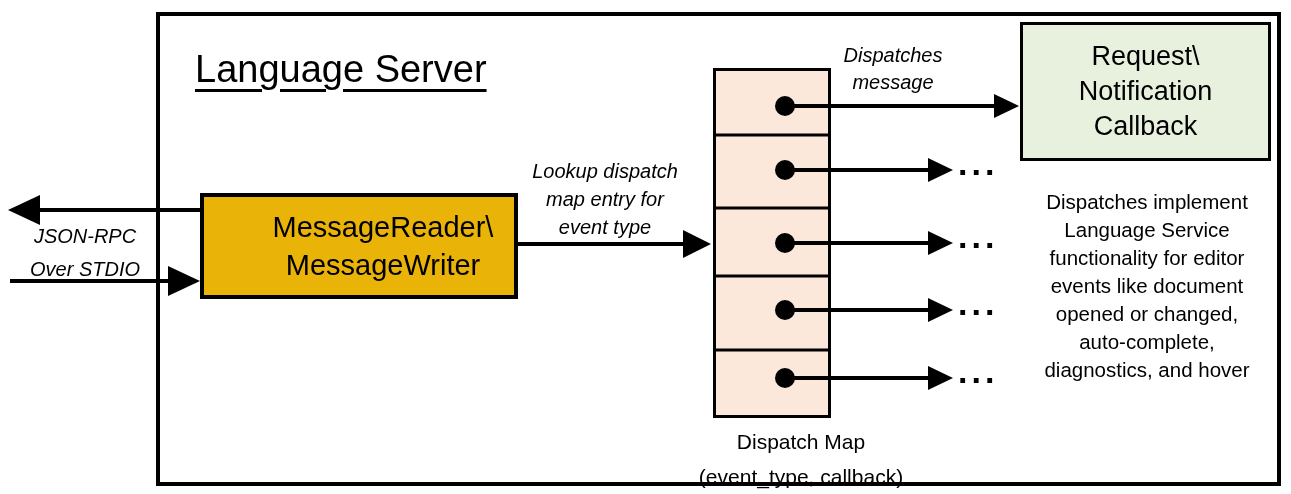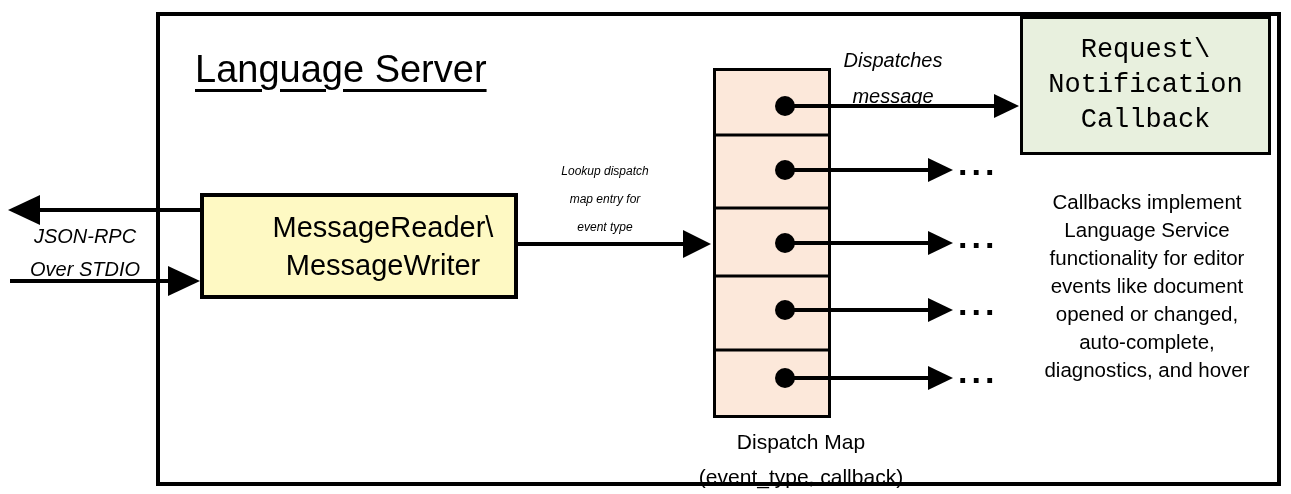--- a/index.html
+++ b/index.html
@@ -39,63 +39,62 @@
     text-decoration: underline;
     text-decoration-thickness: 3px;
     text-underline-offset: 7px;
     letter-spacing: 0px;
   }
 
   
   .reader-box {
     left: 200px; top: 193px;
     width: 318px; height: 106px;
-    background: #fef9c3;
+    background: #eab308;
     border: 4px solid #000000;
     display: flex;
     align-items: center;
     justify-content: center;
     font-size: 29px;
     line-height: 38px;
     padding-left: 48px;
   }
 
   
   .callback-box {
-    left: 1020px; top: 16px;
+    left: 1020px; top: 22px;
     width: 251px; height: 139px;
     background: #e8f0de;
     border: 3px solid #000000;
     display: flex;
     align-items: center;
     justify-content: center;
     font-size: 27px;
     line-height: 35px;
-    font-family: Liberation Mono, monospace;
   }
 
   
   .dispatch-map {
     left: 713px; top: 68px;
     width: 118px; height: 350px;
     background: #fce8da;
     border: 3px solid #000000;
   }
 
   .label-json-rpc {
     left: 15px; top: 220px; width: 140px;
     font-size: 20px; line-height: 33px;
   }
   .label-lookup {
     left: 505px; top: 157px; width: 200px;
-    font-size: 12px; line-height: 28px;
+    font-size: 20px; line-height: 28px;
   }
   .label-dispatches {
     left: 818px; top: 42px; width: 150px;
-    font-size: 20px; line-height: 36px;
+    font-size: 20px; line-height: 27px;
   }
   .caption-reader {
     left: 195px; top: 308px; width: 350px;
     font-size: 21px; line-height: 28px;
   }
   .caption-callbacks {
     left: 1022px; top: 188px; width: 250px;
     font-size: 20.5px; line-height: 28px;
   }
   .label-dispatch-map {
@@ -142,21 +141,21 @@
 Callback</div>
   </div>
 
   <div class="abs label-json-rpc pre center italic">JSON-RPC
 Over STDIO</div>
   <div class="abs label-lookup pre center italic">Lookup dispatch
 map entry for
 event type</div>
   <div class="abs label-dispatches pre center italic">Dispatches
 message</div>
-  <div class="abs caption-callbacks pre center">Callbacks implement
+  <div class="abs caption-callbacks pre center">Dispatches implement
 Language Service
 functionality for editor
 events like document
 opened or changed,
 auto-complete,
 diagnostics, and hover</div>
   <div class="abs label-dispatch-map pre center">Dispatch Map
 (event_type, callback)</div>
 
   <div class="abs ellipsis" style="left:958px; top:146px;">...</div>

